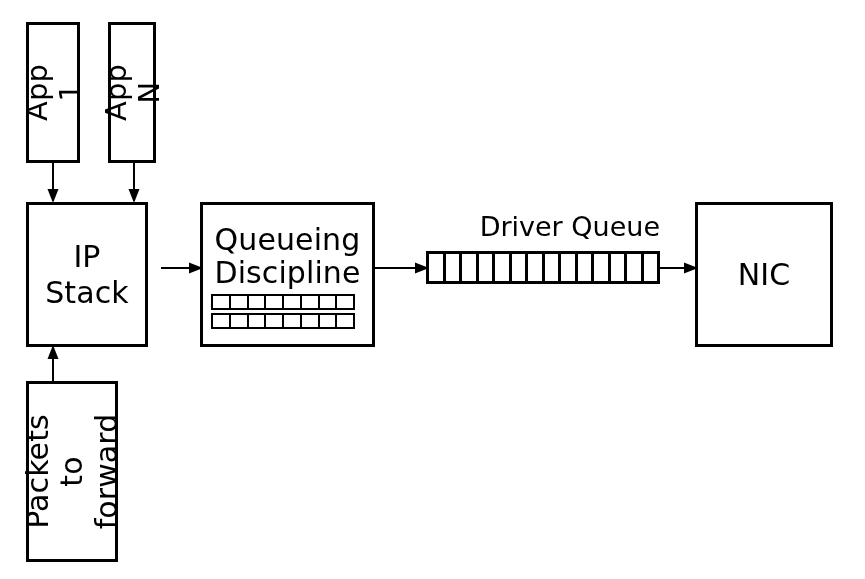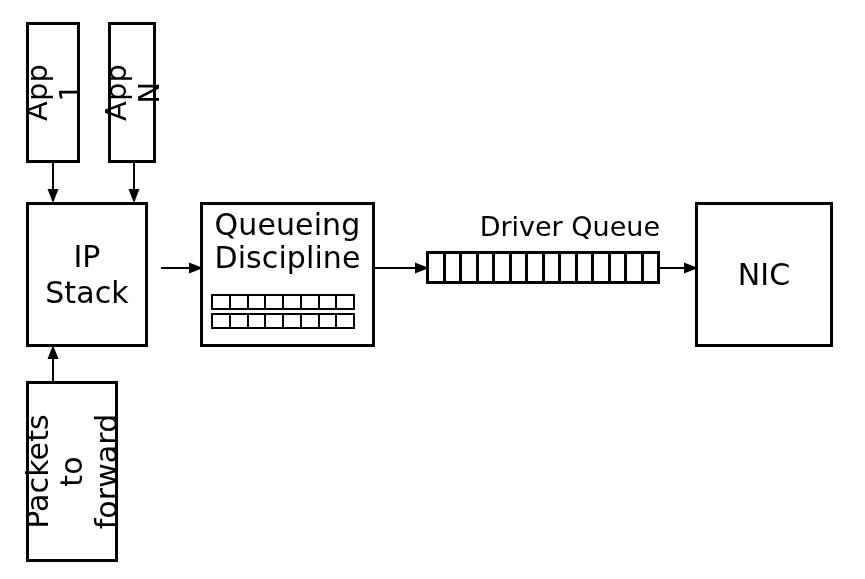--- a/index.html
+++ b/index.html
@@ -52,21 +52,21 @@
   #appn-box   { left: 108px; top: 22px;  width: 48px;  height: 141px; }
   #ipstack-box{ left: 26px;  top: 202px; width: 122px; height: 145px; }
   #qdisc-box  { left: 200px; top: 202px; width: 175px; height: 145px; }
   #nic-box    { left: 695px; top: 202px; width: 138px; height: 145px; }
   #packets-box{ left: 26px;  top: 381px; width: 92px;  height: 181px; }
 
   #app1-box .box-label, #appn-box .box-label { font-size: 29px; }
   #ipstack-box .box-label { font-size: 30px; line-height: 1.18; }
   #qdisc-box .box-label {
     align-items: flex-start;
-    padding-top: 3px;
+    padding-top: 18px;
     font-size: 30px;
     line-height: 1.1;
     box-sizing: border-box;
   }
   #nic-box .box-label { font-size: 30px; }
   #packets-box .box-label { font-size: 30px; line-height: 1.15; }
 
   
   #qdisc-grid {
     position: absolute;

